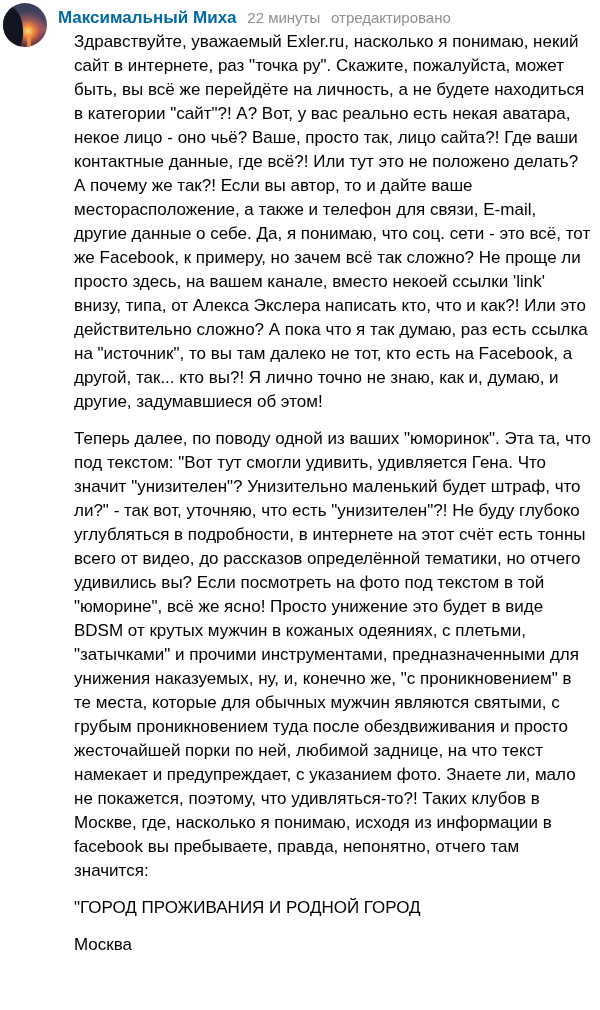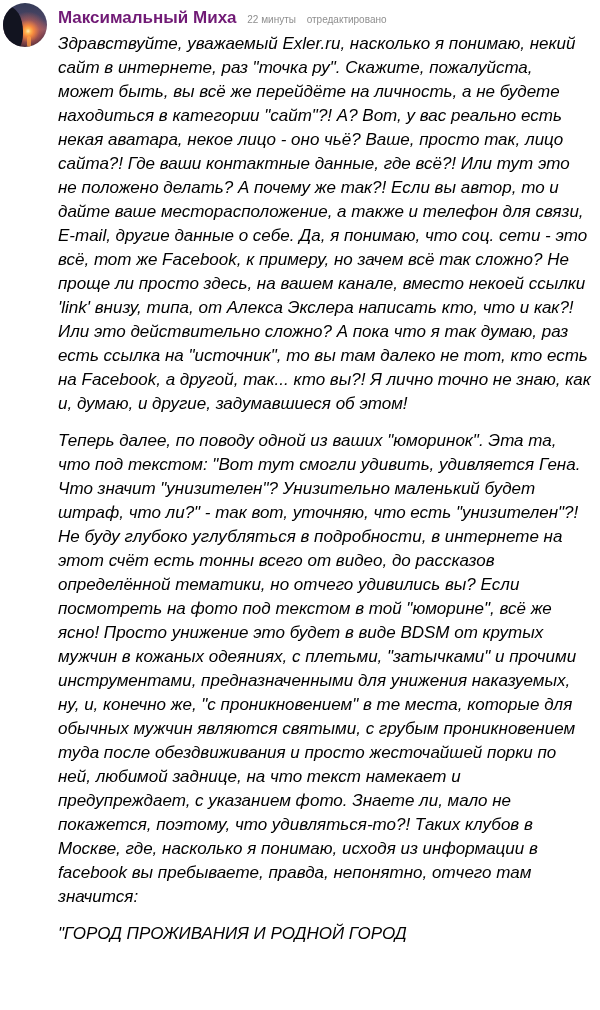--- a/index.html
+++ b/index.html
@@ -58,52 +58,52 @@
     width: 537px;
   }
   .header {
     padding-top: 5px;
     line-height: 20px;
     font-size: 17px;
     white-space: nowrap;
   }
   .author {
     font-weight: bold;
-    color: #701a75;
+    color: #0369a1;
     cursor: pointer;
   }
   .meta {
     color: #8f8f8f;
-    font-size: 10px;
+    font-size: 15px;
     margin-left: 6px;
   }
   .body {
     font-size: 17px;
     line-height: 24px;
     color: #000000;
   }
   .body p {
-    margin: 0 0 13px 0;
-    font-style: italic;
+    margin: 0 0 13px 16px;
   }
   .body p:first-child {
     margin-top: 2px;
   }
 </style>
 </head>
 <body>
 
 <div class="comment">
   <div class="avatar"></div>
   <div class="content">
     <div class="header">
       <span class="author">Максимальный Миха</span>
       <span class="meta">22 минуты</span>
       <span class="meta">отредактировано</span>
     </div>
     <div class="body">
         <p>Здравствуйте, уважаемый Exler.ru, насколько я понимаю, некий сайт в интернете, раз "точка ру". Скажите, пожалуйста, может быть, вы всё же перейдёте на личность, а не будете находиться в категории "сайт"?! А? Вот, у вас реально есть некая аватара, некое лицо - оно чьё? Ваше, просто так, лицо сайта?! Где ваши контактные данные, где всё?! Или тут это не положено делать? А почему же так?! Если вы автор, то и дайте ваше месторасположение, а также и телефон для связи, E-mail, другие данные о себе. Да, я понимаю, что соц. сети - это всё, тот же Facebook, к примеру, но зачем всё так сложно? Не проще ли просто здесь, на вашем канале, вместо некоей ссылки 'link' внизу, типа, от Алекса Экслера написать кто, что и как?! Или это действительно сложно? А пока что я так думаю, раз есть ссылка на "источник", то вы там далеко не тот, кто есть на Facebook, а другой, так... кто вы?! Я лично точно не знаю, как и, думаю, и другие, задумавшиеся об этом!</p>
         <p>Теперь далее, по поводу одной из ваших "юморинок". Эта та, что под текстом: "Вот тут смогли удивить, удивляется Гена. Что значит "унизителен"? Унизительно маленький будет штраф, что ли?" - так вот, уточняю, что есть "унизителен"?! Не буду глубоко углубляться в подробности, в интернете на этот счёт есть тонны всего от видео, до рассказов определённой тематики, но отчего удивились вы? Если посмотреть на фото под текстом в той "юморине", всё же ясно! Просто унижение это будет в виде BDSM от крутых мужчин в кожаных одеяниях, с плетьми, "затычками" и прочими инструментами, предназначенными для унижения наказуемых, ну, и, конечно же, "с проникновением" в те места, которые для обычных мужчин являются святыми, с грубым проникновением туда после обездвиживания и просто жесточайшей порки по ней, любимой заднице, на что текст намекает и предупреждает, с указанием фото. Знаете ли, мало не покажется, поэтому, что удивляться-то?! Таких клубов в Москве, где, насколько я понимаю, исходя из информации в facebook вы пребываете, правда, непонятно, отчего там значится:</p>
         <p>"ГОРОД ПРОЖИВАНИЯ И РОДНОЙ ГОРОД</p>
+        <p>Москва</p>
       </div>
 
   </div>
 </div>
 
 </body></html>

